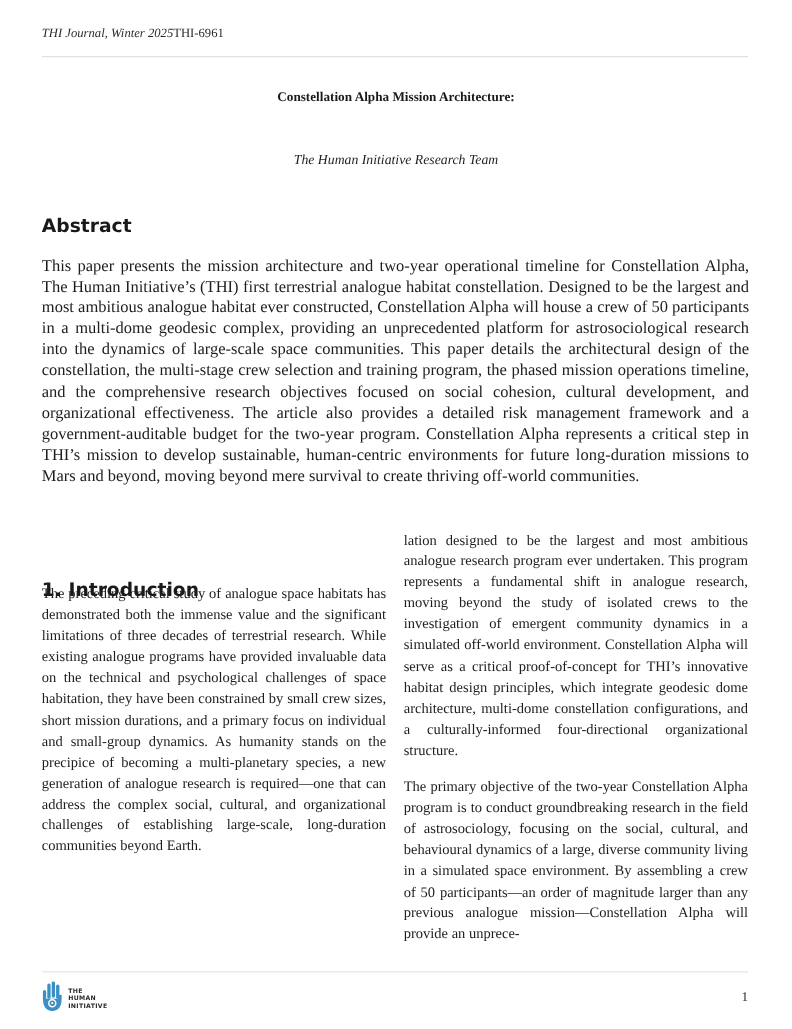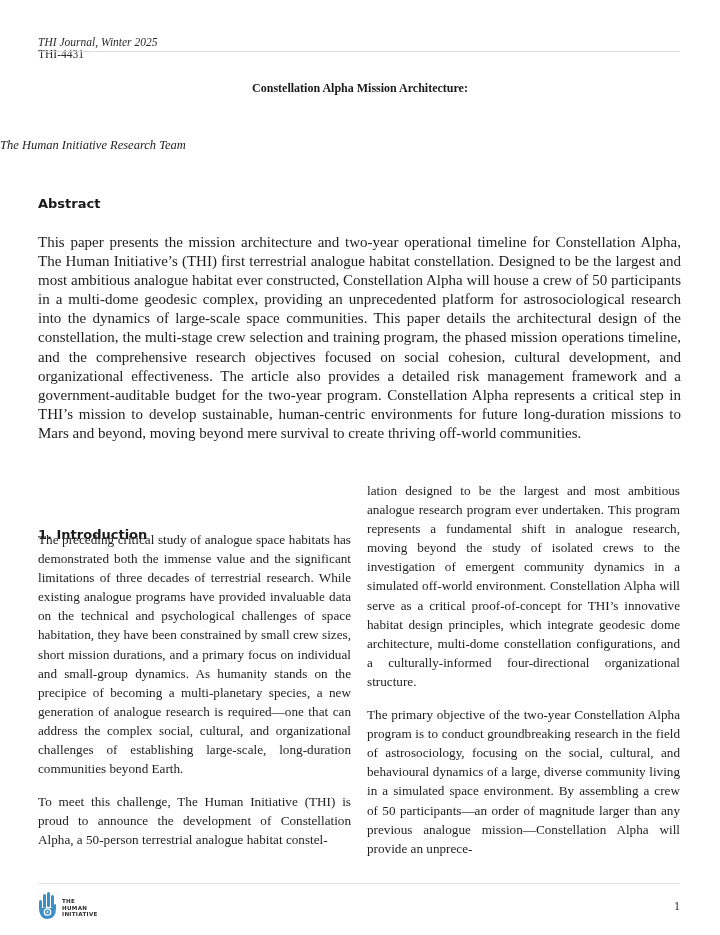--- a/index.html
+++ b/index.html
@@ -2,42 +2,42 @@
 <html><head>
   <meta charset="utf-8">
   <style>
     html, body { margin: 0; padding: 0; background: #ffffff; }
     body {
       width: 720px; height: 935px; position: relative; overflow: hidden;
       font-family: "Liberation Serif", "DejaVu Serif", serif;
       color: #1d1d1d;
     }
     .running-header {
-      position: absolute; left: 38px; right: 40px; top: 36px;
+      position: absolute; left: 38px; right: 40px; top: 25px;
       display: flex; 
-      font-size: 11.5px; color: #2a2a2a; flex-direction: column;
+      font-size: 11.5px; color: #2a2a2a;
     }
     .running-header .journal { font-style: italic; }
     .rule-top {
       position: absolute; left: 38px; right: 40px; top: 51px;
       border-top: 1px solid #dddddd;
     }
     .title {
       position: absolute; left: 0; right: 0; top: 78px;
       text-align: center; font-weight: bold; font-size: 12px; line-height: 21px;
       color: #1a1a1a;
     }
     .authors {
       position: absolute; left: 0; right: 0; top: 136px;
-      font-style: italic; font-size: 12.5px; line-height: 19px;
+      text-align: center; font-style: italic; font-size: 12.5px; line-height: 19px;
     }
     .section-heading {
       position: absolute;
       font-family: "DejaVu Sans", "Liberation Sans", sans-serif;
-      font-weight: bold; font-size: 13px; color: #1a1a1a;
+      font-weight: bold; font-size: 17px; color: #1a1a1a;
     }
     .abstract-heading { left: 38px; top: 196px; }
     .abstract-text {
       position: absolute; left: 38px; width: 643px; top: 233px;
       font-size: 15px; line-height: 19.1px;
       text-align: justify; hyphens: manual;
     }
     .col { position: absolute; width: 313px; font-size: 13.2px; line-height: 19.1px; text-align: justify; }
     .col p { margin: 0 0 14px 0; }
     .col-left { left: 38px; top: 530px; }
@@ -56,40 +56,39 @@
     }
     .page-number {
       position: absolute; right: 40px; top: 899px; font-size: 12px; color: #2a2a2a;
     }
   </style>
 </head>
 <body>
 
 <div class="running-header">
   <span class="journal">THI Journal, Winter 2025</span>
-  <span>THI-4431</span>
+  <span>THI-6961</span>
 </div>
 <div class="rule-top"></div>
 
 <div class="title">
   <div>Constellation Alpha Mission Architecture:</div>
 </div>
 
 <div class="authors">
   <div>The Human Initiative Research Team</div>
 </div>
 
 <div class="section-heading abstract-heading">Abstract</div>
 <div class="abstract-text">This paper presents the mission architecture and two-year operational timeline for Constellation Alpha, The Human Initiative’s (THI) first terrestrial analogue habitat constellation. Designed to be the largest and most ambitious analogue habitat ever constructed, Constellation Alpha will house a crew of 50 participants in a multi-dome geodesic complex, providing an unprecedented platform for astrosociological research into the dynamics of large-scale space communities. This paper details the architectural design of the constellation, the multi-stage crew selection and training program, the phased mission operations timeline, and the compre­hen­sive research objectives focused on social cohesion, cultural development, and organizational effectiveness. The article also provides a detailed risk management framework and a government-auditable budget for the two-year program. Constellation Alpha represents a critical step in THI’s mission to develop sustainable, hu­man-centric environments for future long-duration missions to Mars and beyond, moving beyond mere surviv­al to create thriving off-world communities.</div>
 
 <div class="section-heading intro-heading">1. Introduction</div>
 
 <div class="col col-left">
   <p>The preceding critical study of analogue space hab­itats has demonstrated both the immense value and the significant limitations of three decades of terres­trial research. While existing analogue programs have provided invaluable data on the technical and psycho­logical challenges of space habitation, they have been constrained by small crew sizes, short mission dura­tions, and a primary focus on individual and small-group dynamics. As humanity stands on the precipice of becoming a multi-planetary species, a new gener­ation of analogue research is required—one that can address the complex social, cultural, and organiza­tional challenges of establishing large-scale, long-du­ration communities beyond Earth.</p>
-  <p>To meet this challenge, The Human Initiative (THI) is proud to announce the development of Constellation Alpha, a 50-person terrestrial analogue habitat constel-</p>
 </div>
 
 <div class="col col-right">
   <p>lation designed to be the largest and most ambitious analogue research program ever undertaken. This pro­gram represents a fundamental shift in analogue re­search, moving beyond the study of isolated crews to the investigation of emergent community dynamics in a simulated off-world environment. Constellation Al­pha will serve as a critical proof-of-concept for THI’s innovative habitat design principles, which integrate geodesic dome architecture, multi-dome constellation configurations, and a culturally-informed four-direc­tional organizational structure.</p>
   <p>The primary objective of the two-year Constellation Alpha program is to conduct groundbreaking research in the field of astrosociology, focusing on the social, cultural, and behavioural dynamics of a large, diverse community living in a simulated space environment. By assembling a crew of 50 participants—an order of magnitude larger than any previous analogue mis­sion—Constellation Alpha will provide an unprece-</p>
 </div>
 
 <div class="rule-bottom"></div>
 
 <div class="footer-logo">

